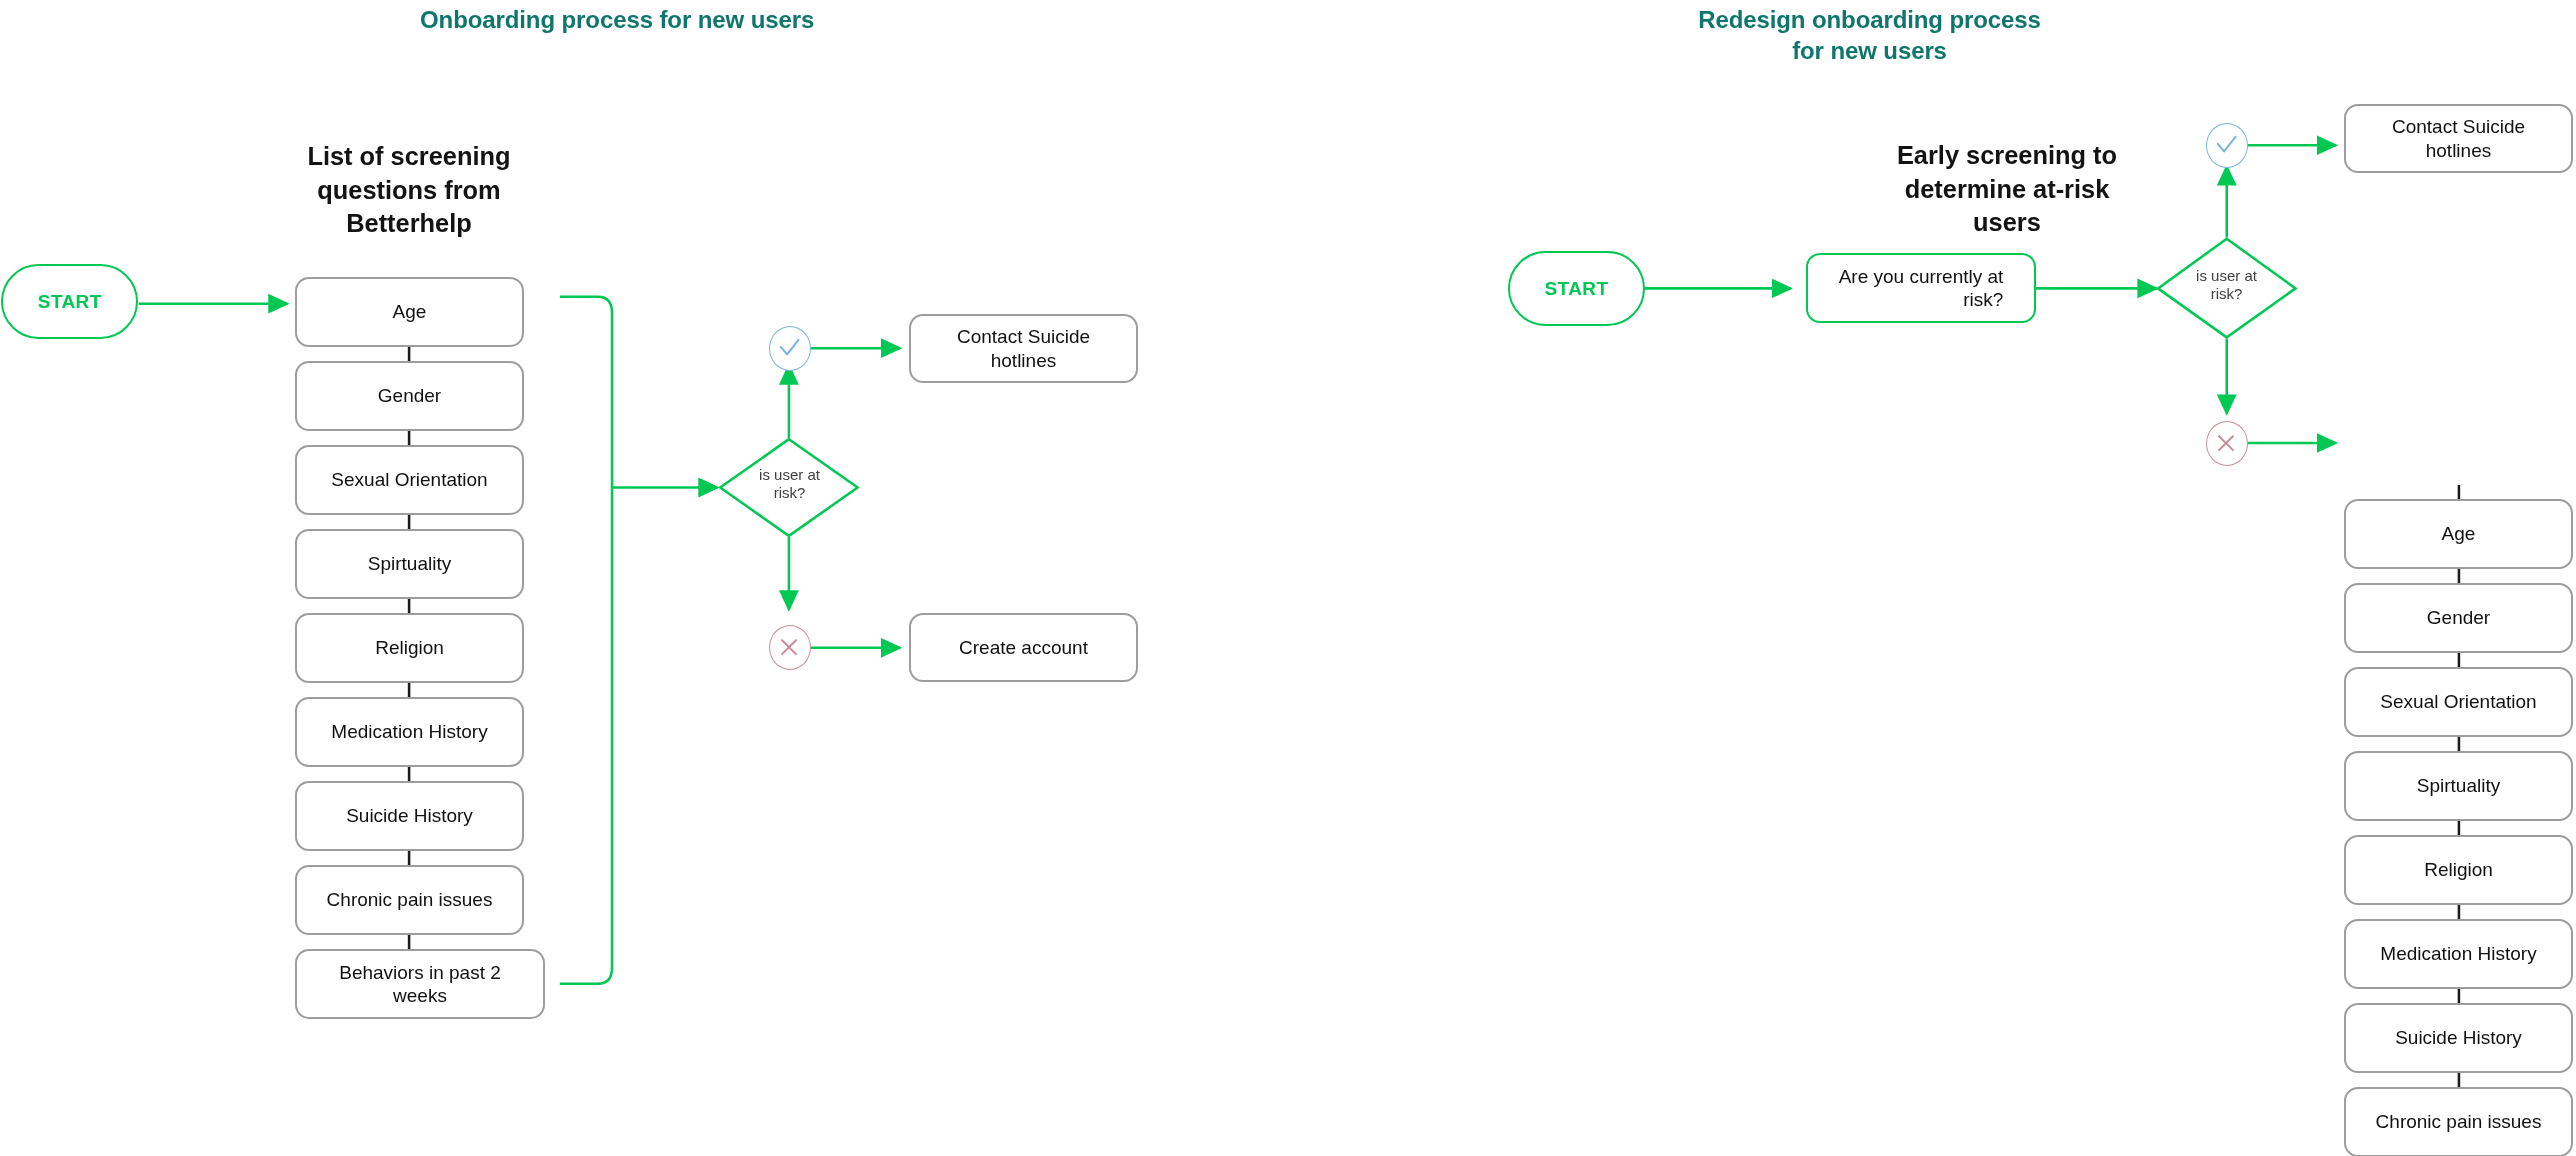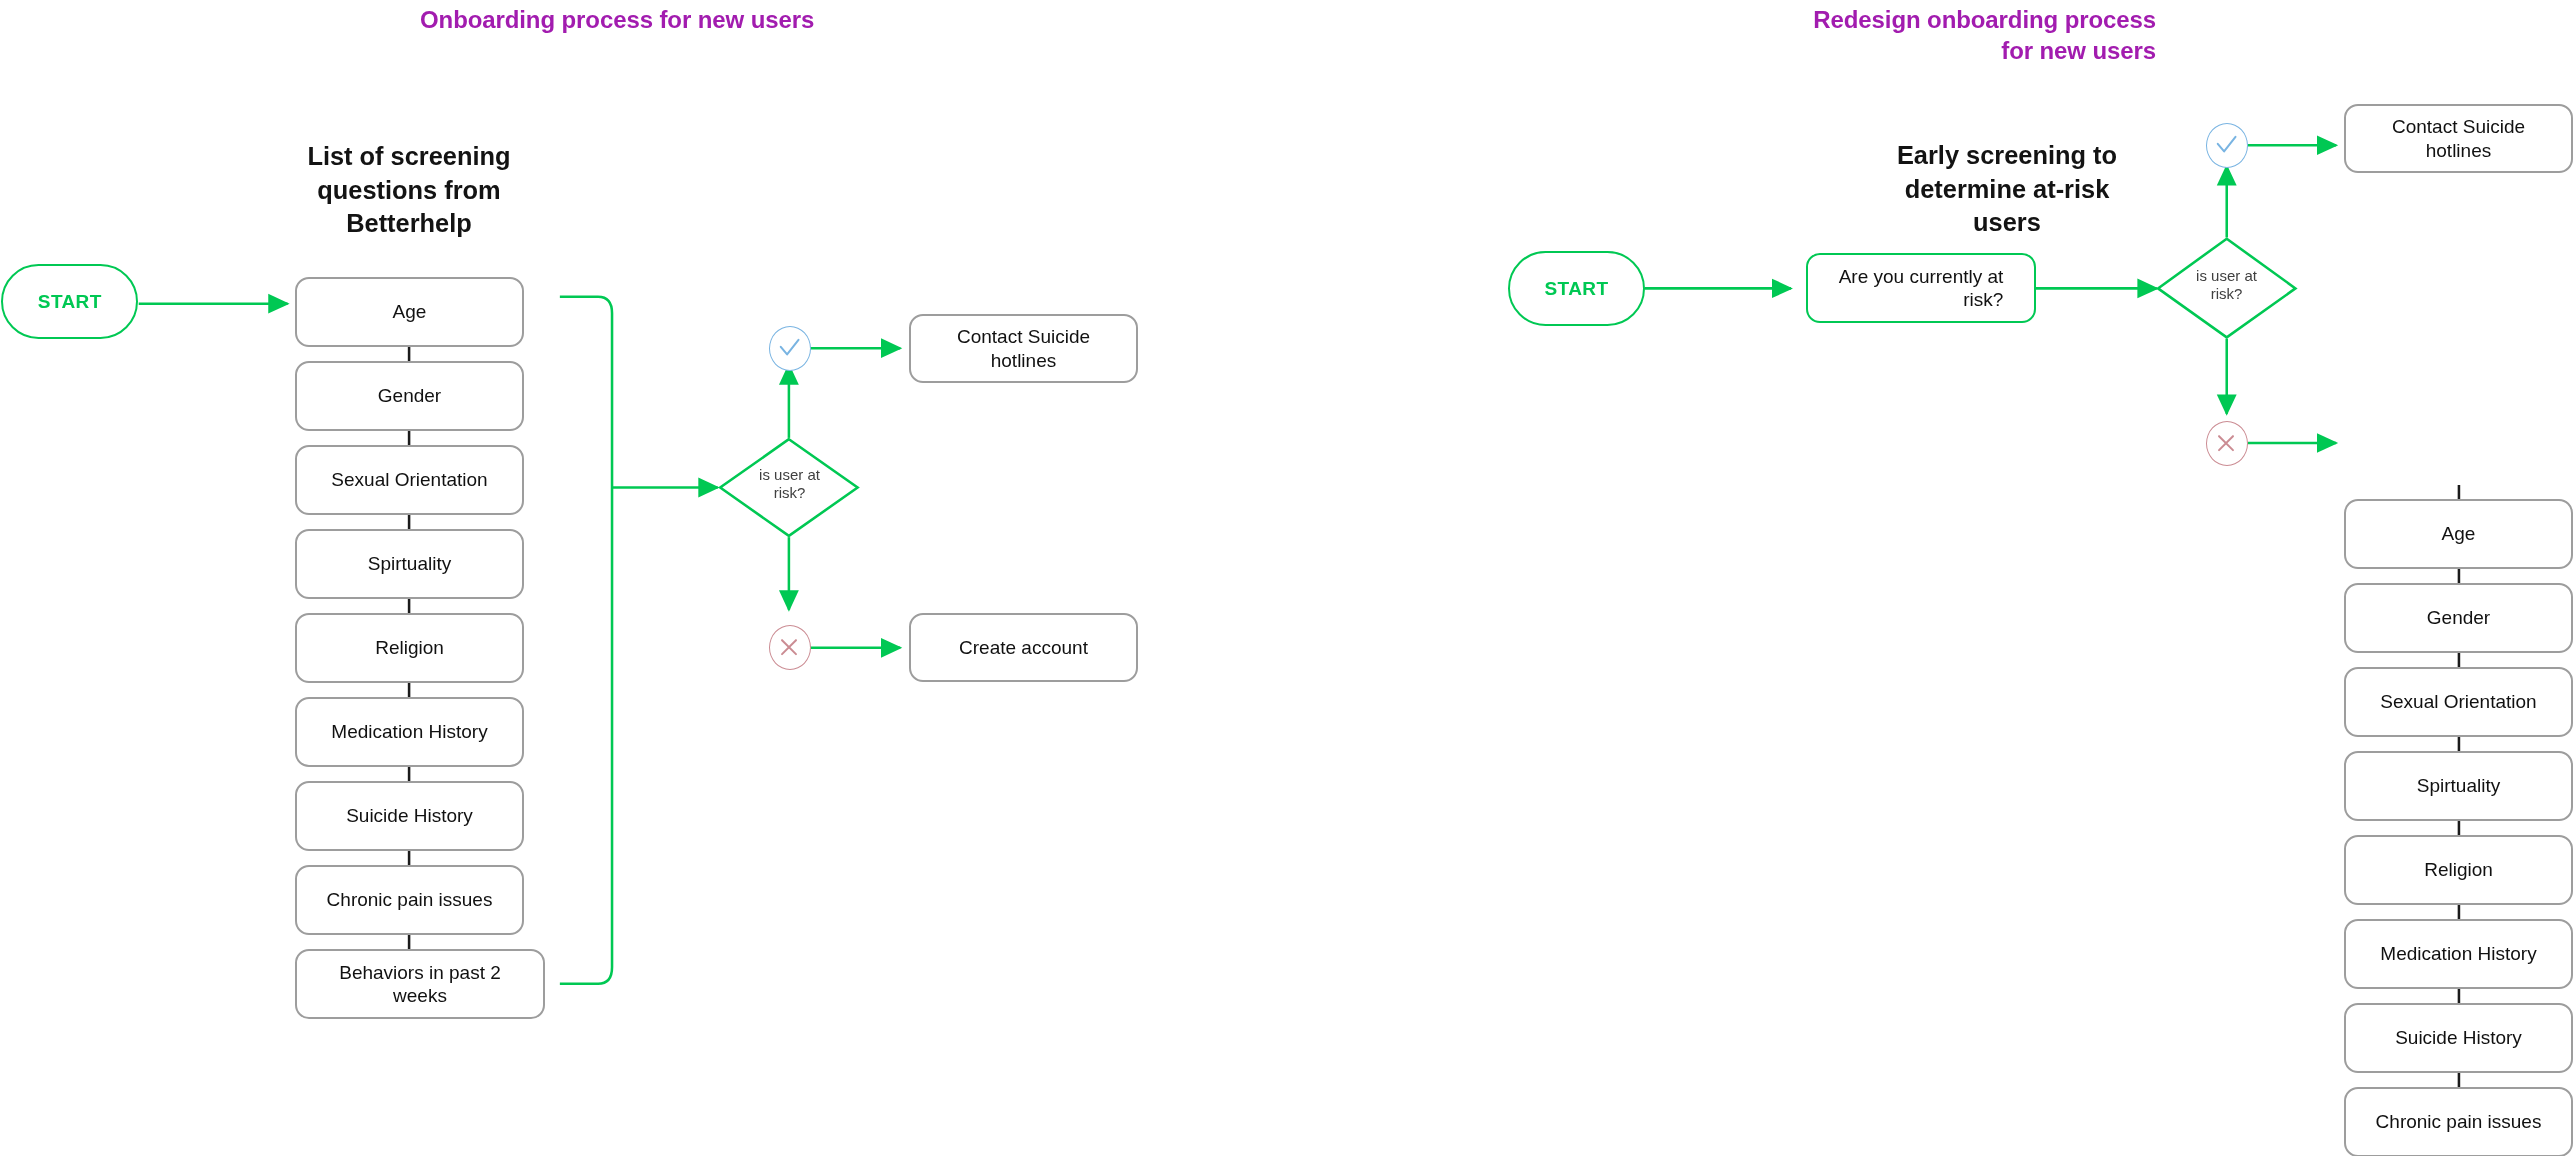--- a/index.html
+++ b/index.html
@@ -27,21 +27,21 @@
     width: 2576px;
     height: 1157px;
     overflow: visible;
   }
   .board-title {
     position: absolute;
     font-family: "Liberation Sans", sans-serif;
     font-weight: bold;
     font-size: 24px;
     line-height: 1.28;
-    color: #a21caf;
+    color: #0f766e;
     white-space: pre-line;
     letter-spacing: -0.1px;
   }
   .group-label {
     position: absolute;
     font-family: "Liberation Sans", sans-serif;
     font-weight: bold;
     font-size: 25.4px;
     line-height: 1.32;
     color: #131313;
@@ -199,21 +199,21 @@
   <div class="badge no" style="left:769px; top:625px; width:42px; height:45px;">
     <svg width="38" height="41" viewBox="0 0 60 64" aria-hidden="true">
       <path d="M19 22 L41 44 M41 22 L19 44" fill="none" stroke="#cb8c93" stroke-width="3.2" stroke-linecap="round"></path>
     </svg>
   </div>
 
   <div class="node process" style="left:909px; top:314px; width:229px; height:69px; white-space:pre-line;">Contact Suicide
 hotlines</div>
   <div class="node process" style="left:909px; top:613px; width:229px; height:69px;">Create account</div>
 
-  <div class="board-title" style="left:1583px; top:5.1px; width:573px; text-align:right;">Redesign onboarding process
+  <div class="board-title" style="left:1583px; top:5.1px; width:573px; text-align:center;">Redesign onboarding process
 for new users</div>
 
   <div class="group-label" style="left:1880px; top:130px; width:254px;margin-top:9px;">Early screening to
 determine at-risk
 users</div>
 
   <div class="node terminator" style="left:1508px; top:251px; width:137px; height:75px;">START</div>
 
   <div class="node process-green" style="left:1806px; top:253px; width:230px; height:70px; white-space:pre-line;text-align:right;">Are you currently at
 risk?</div>

